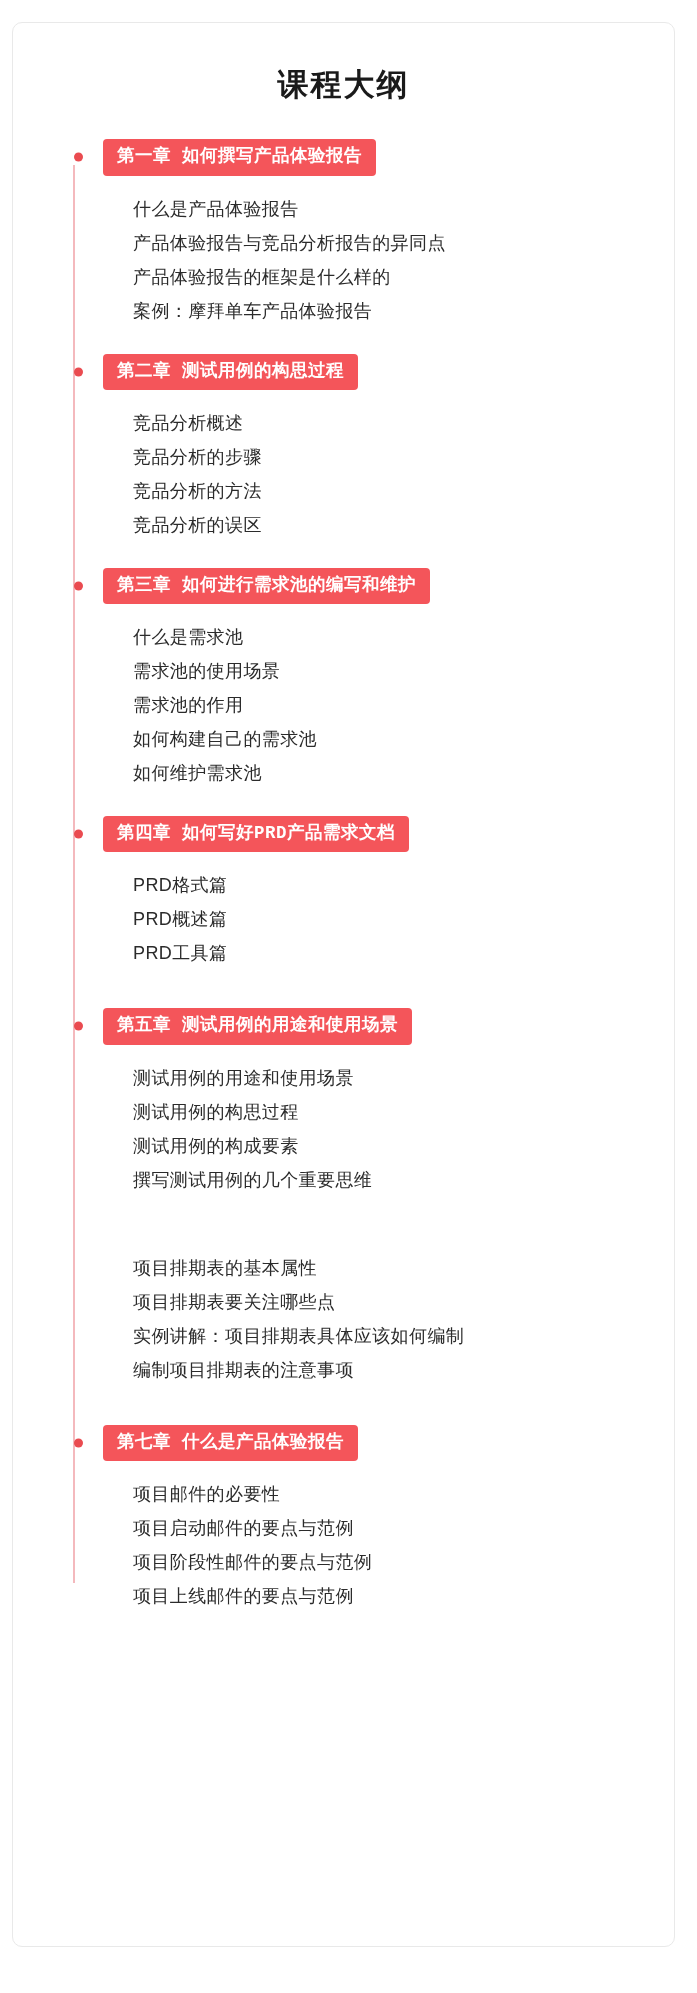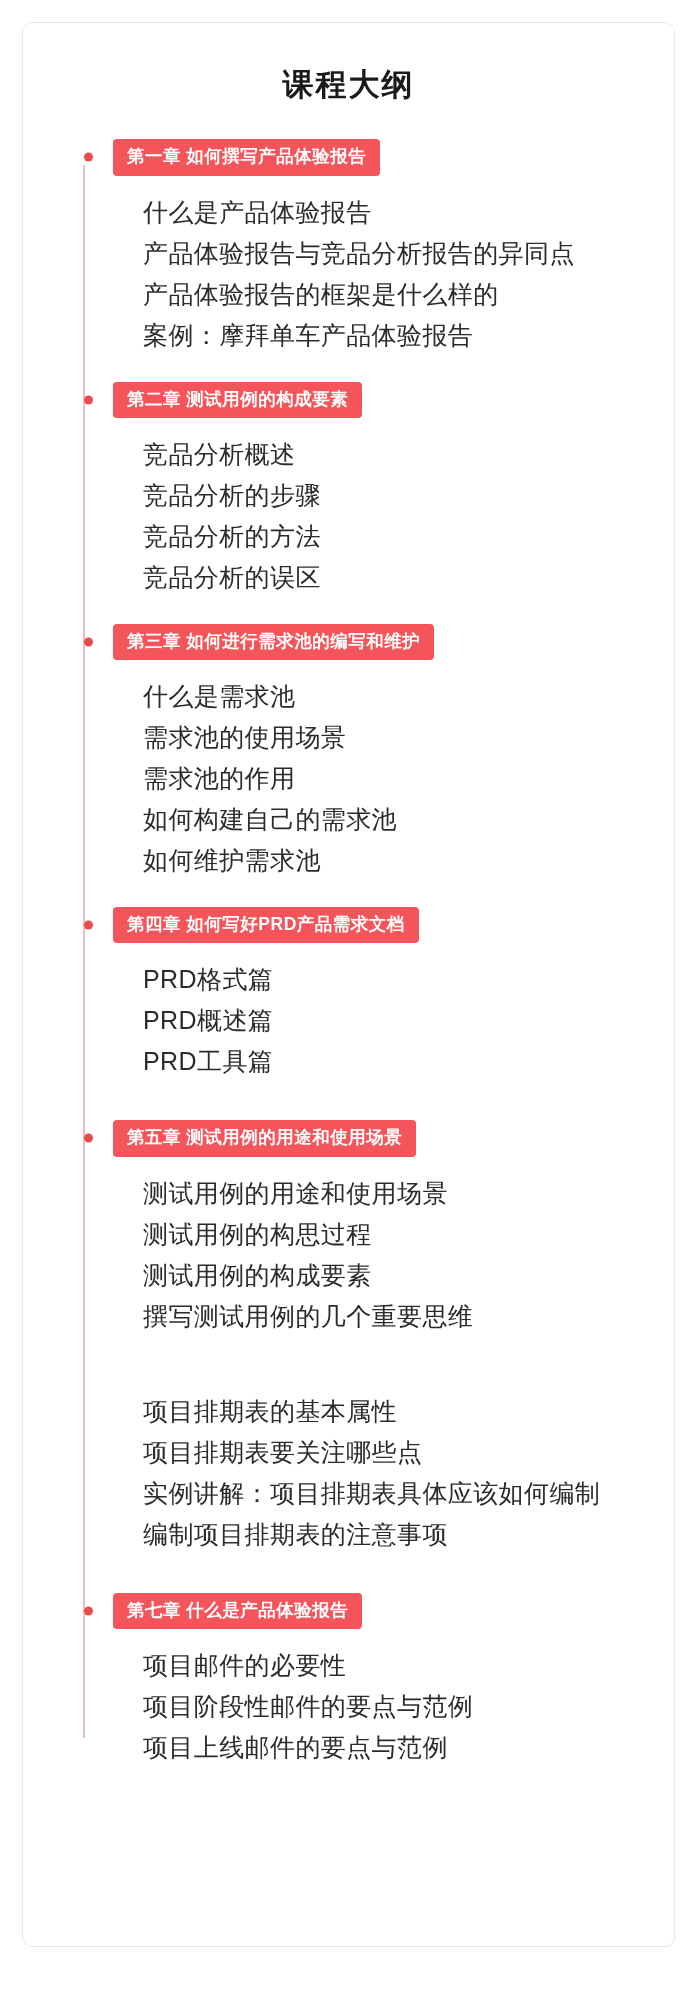--- a/index.html
+++ b/index.html
@@ -12,21 +12,21 @@
     min-height: 1993px;
     font-family: "Liberation Sans", "DejaVu Sans", sans-serif;
     -webkit-font-smoothing: antialiased;
   }
   .page {
     position: relative;
     width: 697px;
     min-height: 1993px;
     background: #ffffff;
     box-sizing: border-box;
-    padding: 22px 22px 26px 22px;
+    padding: 22px 22px 26px 12px;
   }
   .card {
     position: relative;
     border: 1px solid #e9e9e9;
     border-radius: 10px;
     background: #ffffff;
     box-sizing: border-box;
     padding: 42px 30px 46px 30px;
     min-height: 1925px;
   }
@@ -54,20 +54,21 @@
   }
   .chapter {
     position: relative;
     margin-bottom: 8px;
   }
   .chapter-head {
     position: relative;
     display: flex;
     align-items: center;
     margin-left: 30px;
+    font-family: Liberation Mono, monospace;
   }
   .dot {
     position: absolute;
     left: -30px;
     top: 50%;
     transform: translateY(-50%);
     width: 9px;
     height: 9px;
     border-radius: 50%;
     background: #ea4b50;
@@ -84,21 +85,21 @@
     border-radius: 4px;
     line-height: 1.1;
     white-space: nowrap;
   }
   .chapter-items {
     margin: 16px 0 0 60px;
     padding: 0;
     list-style: none;
   }
   .chapter-items li {
-    font-size: 25px;
+    font-size: 18px;
     color: #2b2b2b;
     line-height: 1.0;
     padding: 8px 0;
     letter-spacing: 0.4px;
     white-space: nowrap;
   }
   .gap-lg { height: 18px; }
   .gap-xl { height: 30px; }
 </style>
 </head>
@@ -122,21 +123,21 @@
           <li>产品体验报告的框架是什么样的</li>
           <li>案例：摩拜单车产品体验报告</li>
         </ul>
       </div>
 
       <div class="gap-lg"></div>
 
       <div class="chapter">
         <div class="chapter-head">
           <span class="dot"></span>
-          <span class="chapter-label">第二章 测试用例的构成要素</span>
+          <span class="chapter-label">第二章 测试用例的构思过程</span>
         </div>
         <ul class="chapter-items">
           <li>竞品分析概述</li>
           <li>竞品分析的步骤</li>
           <li>竞品分析的方法</li>
           <li>竞品分析的误区</li>
         </ul>
       </div>
 
       <div class="gap-lg"></div>
@@ -197,20 +198,21 @@
 
       <div class="gap-xl"></div>
 
       <div class="chapter">
         <div class="chapter-head">
           <span class="dot"></span>
           <span class="chapter-label">第七章 什么是产品体验报告</span>
         </div>
         <ul class="chapter-items">
           <li>项目邮件的必要性</li>
+          <li>项目启动邮件的要点与范例</li>
           <li>项目阶段性邮件的要点与范例</li>
           <li>项目上线邮件的要点与范例</li>
         </ul>
       </div>
 
     </div>
   </div>
 </div>
 
 </body></html>

